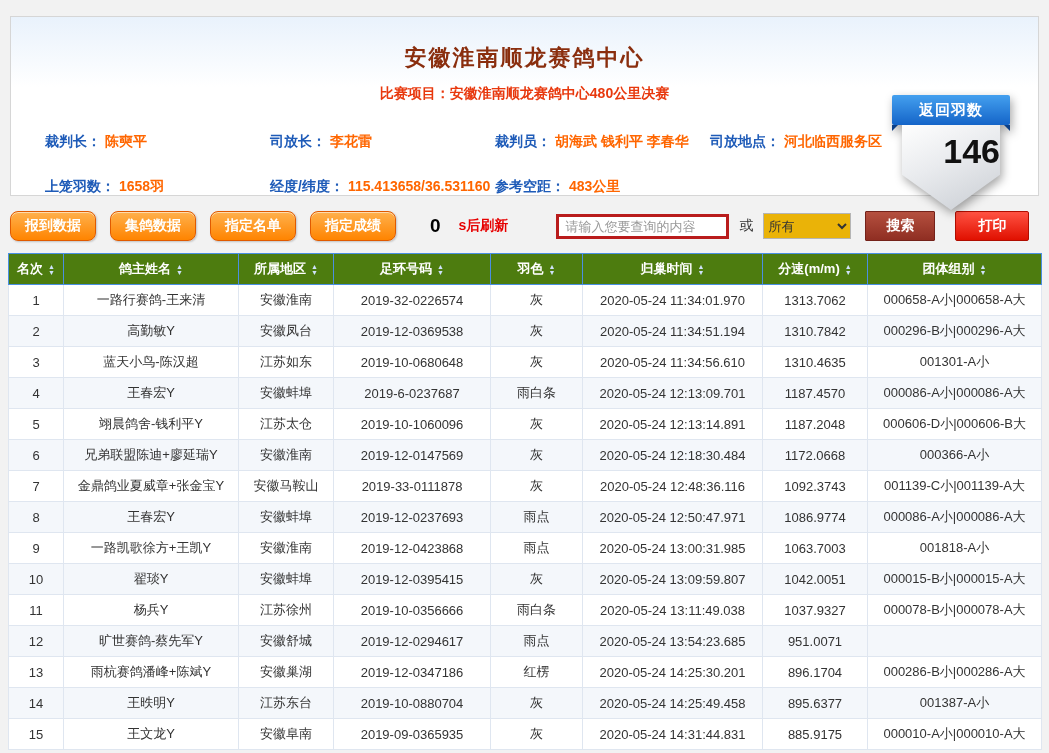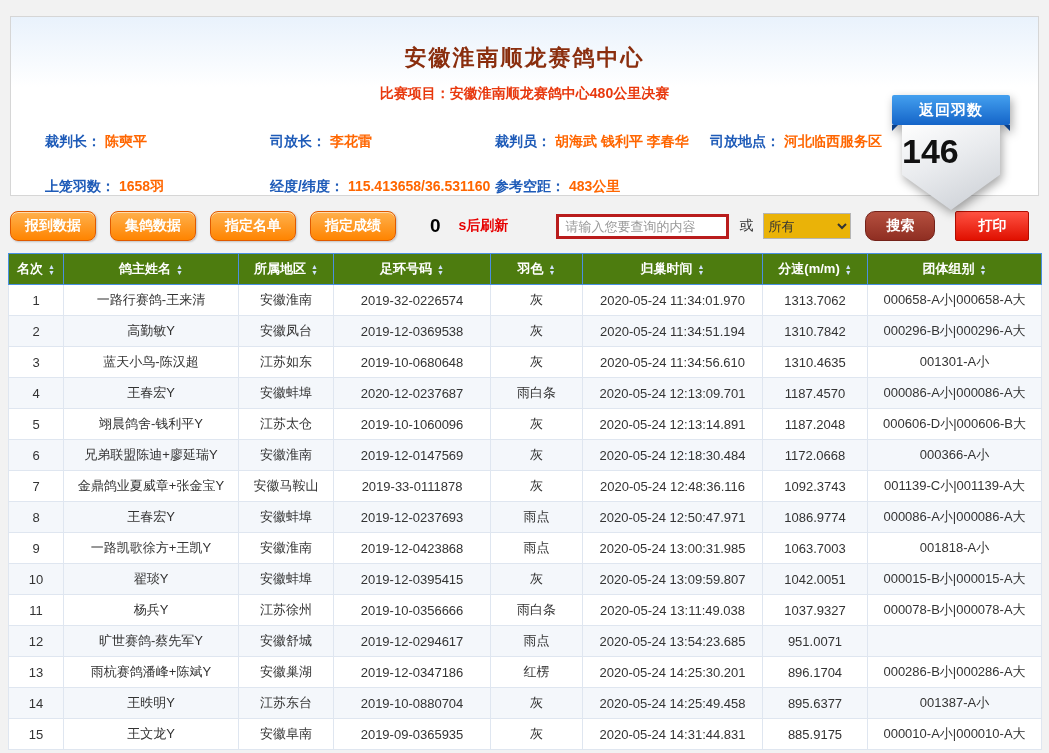--- a/index.html
+++ b/index.html
@@ -45,21 +45,21 @@
   }
   .badge-ribbon::before,.badge-ribbon::after{
     content:""; position:absolute; bottom:-6px; border-style:solid; z-index:-1;
   }
   .badge-ribbon::before{ left:0; border-width:6px 6px 0 0; border-color:#0c3f86 transparent transparent transparent; }
   .badge-ribbon::after{ right:0; border-width:0 6px 6px 0; border-color:transparent #0c3f86 transparent transparent; }
   .badge-shield{
     width:98px; height:88px; margin:-3px auto 0 auto;
     background:linear-gradient(155deg,#ffffff 0%,#e9ebee 45%,#c9cdd3 100%);
     clip-path:polygon(0 0,100% 0,100% 60%,50% 100%,0 60%);
-    display:flex; align-items:flex-start; justify-content:flex-start;
+    display:flex; align-items:flex-start; justify-content:flex-end;
   }
   .badge-count{ font-size:34px; font-weight:bold; color:#111; margin-top:10px; }
   
   .toolbar{ margin:14px 10px 0 10px; display:flex; align-items:center; height:32px; }
   .tb-btn{
     margin-right:14px; padding:5px 14px;
     background:linear-gradient(#ffb14d,#ff8400);
     border:1px solid #e05a00; border-radius:8px;
     color:#fff; font-size:14px; font-weight:bold; cursor:pointer;
     box-shadow:inset 0 1px 0 rgba(255,255,255,.55), 1px 1px 2px rgba(0,0,0,.2);
@@ -71,21 +71,21 @@
     margin-left:48px; width:173px; height:25px;
     border:3px solid #b91c1c; padding:0 6px; font-size:13px; color:#333;
     background:#fff;
   }
   .search-input::placeholder{ color:#9a9a9a; }
   .or-text{ margin:0 10px; font-size:14px; color:#333; }
   .filter-select{ width:88px; height:26px; font-size:13px; border:1px solid #b5b5b5; background:#eab308; color:#333; }
   .search-btn{
     margin-left:14px; padding:5px 20px;
     background:linear-gradient(#b5503f,#8f2e22);
-    border:1px solid #74221a; border-radius:10px;
+    border:1px solid #74221a; border-radius:1px;
     color:#fff; font-size:14px; font-weight:bold; cursor:pointer; white-space:nowrap;
   }
   .print-btn{
     margin-left:20px; padding:5px 22px;
     background:linear-gradient(#ff5242,#e01000);
     border:1px solid #b00d00; border-radius:2px;
     color:#fff; font-size:14px; font-weight:bold; cursor:pointer; white-space:nowrap;
   }
   
   .results-table{
@@ -236,21 +236,21 @@
         <td>2019-10-0680648</td>
         <td>灰</td>
         <td>2020-05-24 11:34:56.610</td>
         <td>1310.4635</td>
         <td>001301-A小</td>
       </tr>
       <tr>
         <td>4</td>
         <td>王春宏Y</td>
         <td>安徽蚌埠</td>
-        <td>2020-12-0237687</td>
+        <td>2019-6-0237687</td>
         <td>雨白条</td>
         <td>2020-05-24 12:13:09.701</td>
         <td>1187.4570</td>
         <td>000086-A小|000086-A大</td>
       </tr>
       <tr>
         <td>5</td>
         <td>翊晨鸽舍-钱利平Y</td>
         <td>江苏太仓</td>
         <td>2019-10-1060096</td>

